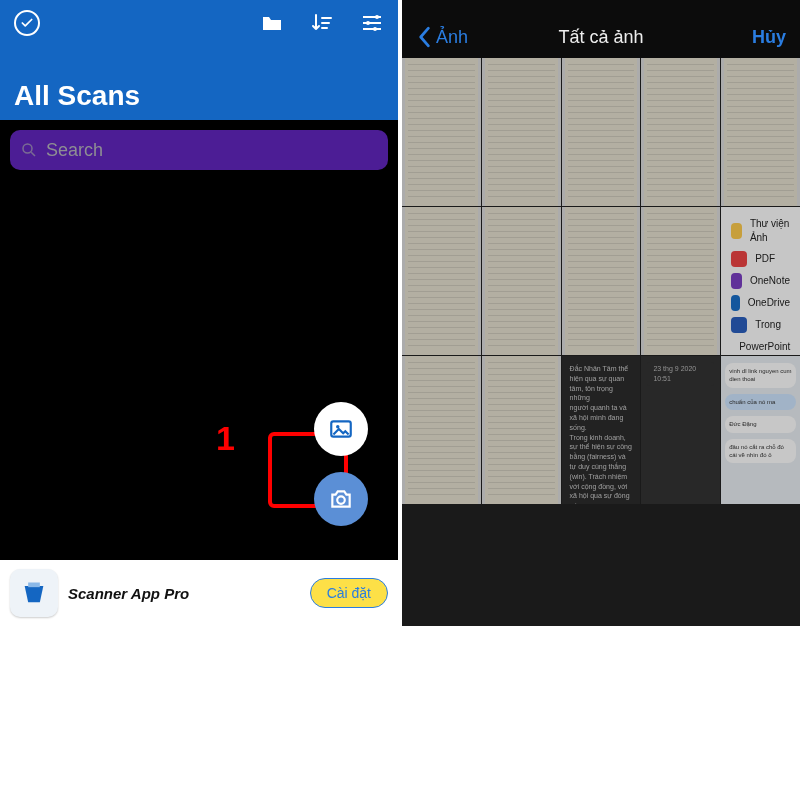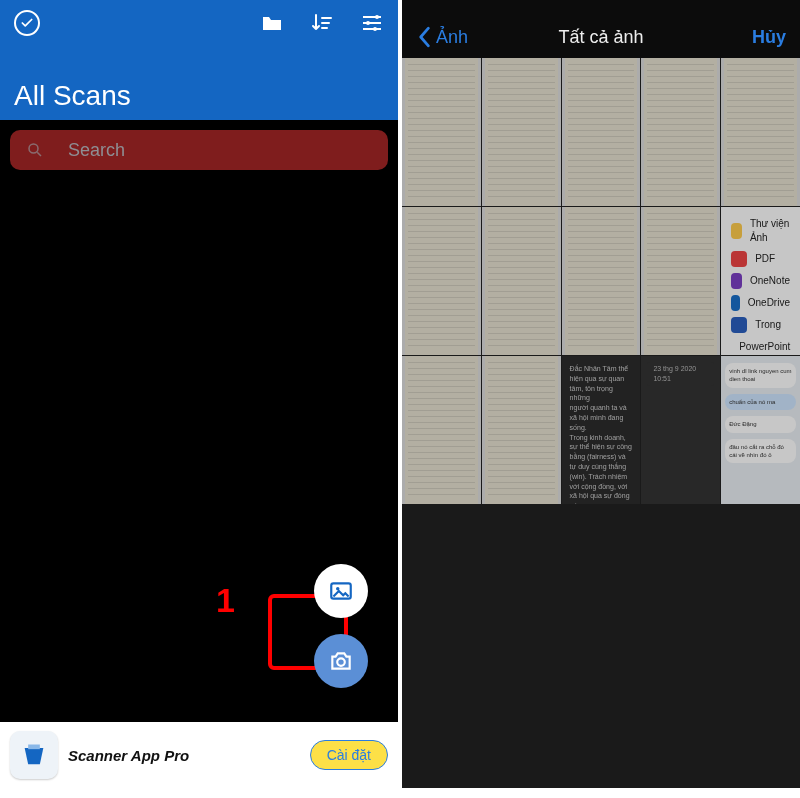--- a/index.html
+++ b/index.html
@@ -4,46 +4,46 @@
 <style>
   * { box-sizing: border-box; margin: 0; padding: 0; }
   body {
     width: 800px;
     height: 798px;
     background: #fff;
     font-family: -apple-system, Helvetica, Arial, sans-serif;
     display: flex;
     overflow: hidden;
   }
-  .panel { position: relative; height: 788px; overflow: hidden; }
+  .panel { position: relative; height: 626px; overflow: hidden; }
   .panel-left { width: 398px; background: #000; }
   .panel-right { width: 398px; background: #1a1a1a; margin-left: 4px; }
 
   
   .left-header {
     background: #1466c2;
     height: 120px;
     padding: 10px 14px 8px;
     display: flex; flex-direction: column; justify-content: space-between;
   }
   .left-toolbar {
     display: flex; align-items: center; justify-content: space-between;
   }
   .check-circle {
     width: 26px; height: 26px; border: 2px solid #fff; border-radius: 50%;
     display:flex;align-items:center;justify-content:center;
   }
   .check-circle svg { width: 14px; height: 14px; }
   .toolbar-icons { display:flex; gap: 26px; align-items:center; }
   .toolbar-icons svg { width: 24px; height: 24px; }
-  .left-title { color:#fff; font-size: 28px; font-weight: 400; }
+  .left-title { color:#fff; font-size: 28px; font-weight: 700; }
   .search-bar {
-    margin: 10px 10px 0; background: #7f1d1d; border-radius: 10px;
-    height: 40px; display:flex; align-items:center; padding: 0 16px;
-    color:#8e8e93; gap:24px;
+    margin: 10px 10px 0; background: #4c1d95; border-radius: 10px;
+    height: 40px; display:flex; align-items:center; padding: 0 10px;
+    color:#8e8e93; gap:8px;
   }
   .search-bar svg { width: 18px; height: 18px; opacity: .7; }
   .search-text { font-size: 18px; color: #8e8e93; }
 
   .fab-stack {
     position:absolute; right: 30px; bottom: 100px;
     display:flex; flex-direction:column; align-items:center; gap: 16px;
   }
   .fab {
     width: 54px; height: 54px; border-radius: 50%;

